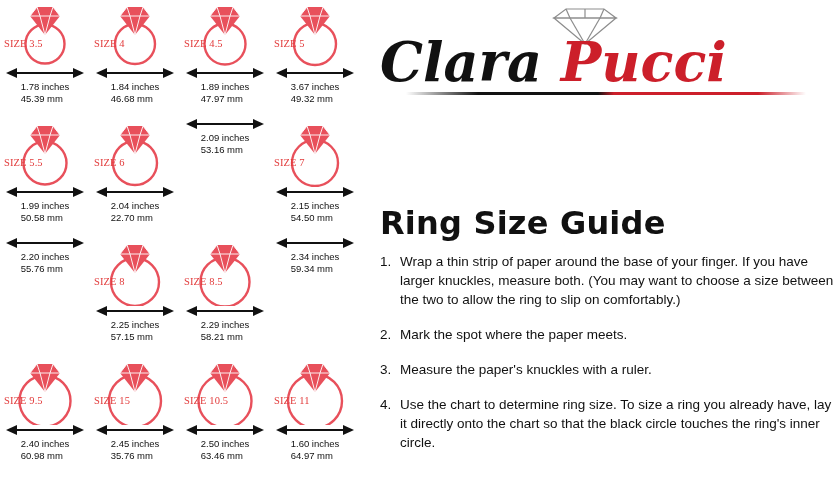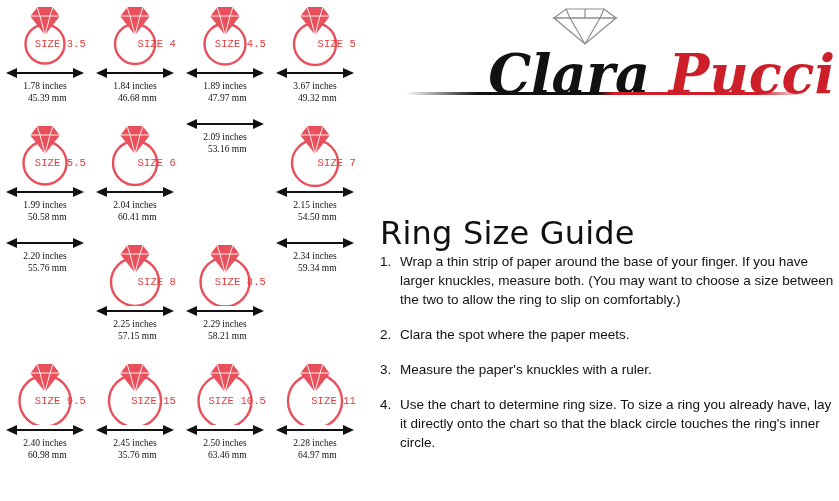--- a/index.html
+++ b/index.html
@@ -47,39 +47,39 @@
     margin-top: 2px;
   }
   .ring-art svg {
     display: block;
   }
   .size-label {
     position: absolute;
     left: 0;
     right: 0;
     top: 36px;
-    text-align: right;
+    text-align: left;
     font-size: 10.5px;
     color: #e23b3b;
     letter-spacing: 0.1px;
-    font-family: Liberation Mono, monospace;
+    font-family: Liberation Serif, serif;
   }
   .arrow-wrap {
     width: 82px;
     height: 13px;
     position: relative;
     margin-top: -2px;
   }
   .measure-text {
     margin-top: 2px;
-    text-align: right;
+    text-align: left;
     font-size: 9.5px;
     line-height: 11.5px;
     color: #111111;
-    font-family: Liberation Serif, serif;
+    font-family: Liberation Sans, sans-serif;
   }
 
   
   .right {
     position: absolute;
     left: 372px;
     top: 0;
     width: 467px;
     height: 501px;
   }
@@ -93,23 +93,23 @@
   .logo-diamond {
     position: absolute;
     left: 168px;
     top: 2px;
     width: 74px;
     height: 40px;
   }
   .logo-text {
     position: absolute;
     left: 0;
-    top: 38px;
+    top: 26px;
     width: 455px;
-    text-align: right;
+    text-align: left;
     font-family: "DejaVu Serif", serif;
     font-style: italic;
     font-size: 54px;
     font-weight: bold;
     letter-spacing: 0px;
     white-space: nowrap;
   }
   .logo-clara { color: #111111; }
   .logo-pucci { color: #cc1f2a; }
   .logo-underline {
@@ -117,23 +117,23 @@
     left: 26px;
     top: 88px;
     width: 400px;
     height: 3px;
     background: linear-gradient(to right, rgba(17,17,17,0) 0%, #111111 18%, #111111 48%, #cc1f2a 52%, #cc1f2a 88%, rgba(204,31,42,0) 100%);
   }
 
   .guide-title {
     position: absolute;
     left: 8px;
-    top: 214px;
+    top: 204px;
     font-size: 32px;
-    font-weight: normal;
+    font-weight: bold;
     color: #111111;
     font-family: "DejaVu Sans", sans-serif;
     letter-spacing: 0.2px;
   }
   .steps {
     position: absolute;
     left: 8px;
     top: 252px;
     width: 455px;
   }
@@ -364,21 +364,21 @@
         </div>
         <div class="arrow-wrap">
           <svg width="82" height="13" viewBox="0 0 82 13" xmlns="http://www.w3.org/2000/svg">
             <line x1="10" y1="6" x2="72" y2="6" stroke="#111111" stroke-width="2"></line>
             <polygon points="2,6 13,1 13,11" fill="#111111"></polygon>
             <polygon points="80,6 69,1 69,11" fill="#111111"></polygon>
           </svg>
         </div>
         <div class="measure-text">
           <div>2.04 inches</div>
-          <div>60.41 mm</div>
+          <div>22.70 mm</div>
         </div>
       </div>
 
       <div class="ring-cell">
         <div class="arrow-wrap">
           <svg width="82" height="13" viewBox="0 0 82 13" xmlns="http://www.w3.org/2000/svg">
             <line x1="10" y1="6" x2="72" y2="6" stroke="#111111" stroke-width="2"></line>
             <polygon points="2,6 13,1 13,11" fill="#111111"></polygon>
             <polygon points="80,6 69,1 69,11" fill="#111111"></polygon>
           </svg>
@@ -658,21 +658,21 @@
           <div class="size-label">SIZE 11</div>
         </div>
         <div class="arrow-wrap">
           <svg width="82" height="13" viewBox="0 0 82 13" xmlns="http://www.w3.org/2000/svg">
             <line x1="10" y1="6" x2="72" y2="6" stroke="#111111" stroke-width="2"></line>
             <polygon points="2,6 13,1 13,11" fill="#111111"></polygon>
             <polygon points="80,6 69,1 69,11" fill="#111111"></polygon>
           </svg>
         </div>
         <div class="measure-text">
-          <div>2.28 inches</div>
+          <div>1.60 inches</div>
           <div>64.97 mm</div>
         </div>
       </div>
 
     </div>
 
   </div>
 
   <div class="right">
 
@@ -698,21 +698,21 @@
 
     <div class="guide-title">Ring Size Guide</div>
 
     <div class="steps">
       <div class="step">
         <div class="step-num">1.</div>
         <div class="step-text">Wrap a thin strip of paper around the base of your finger. If you have larger knuckles, measure both. (You may want to choose a size between the two to allow the ring to slip on comfortably.)</div>
       </div>
       <div class="step">
         <div class="step-num">2.</div>
-        <div class="step-text">Clara the spot where the paper meets.</div>
+        <div class="step-text">Mark the spot where the paper meets.</div>
       </div>
       <div class="step">
         <div class="step-num">3.</div>
         <div class="step-text">Measure the paper's knuckles with a ruler.</div>
       </div>
       <div class="step">
         <div class="step-num">4.</div>
         <div class="step-text">Use the chart to determine ring size. To size a ring you already have, lay it directly onto the chart so that the black circle touches the ring's inner circle.</div>
       </div>
     </div>

